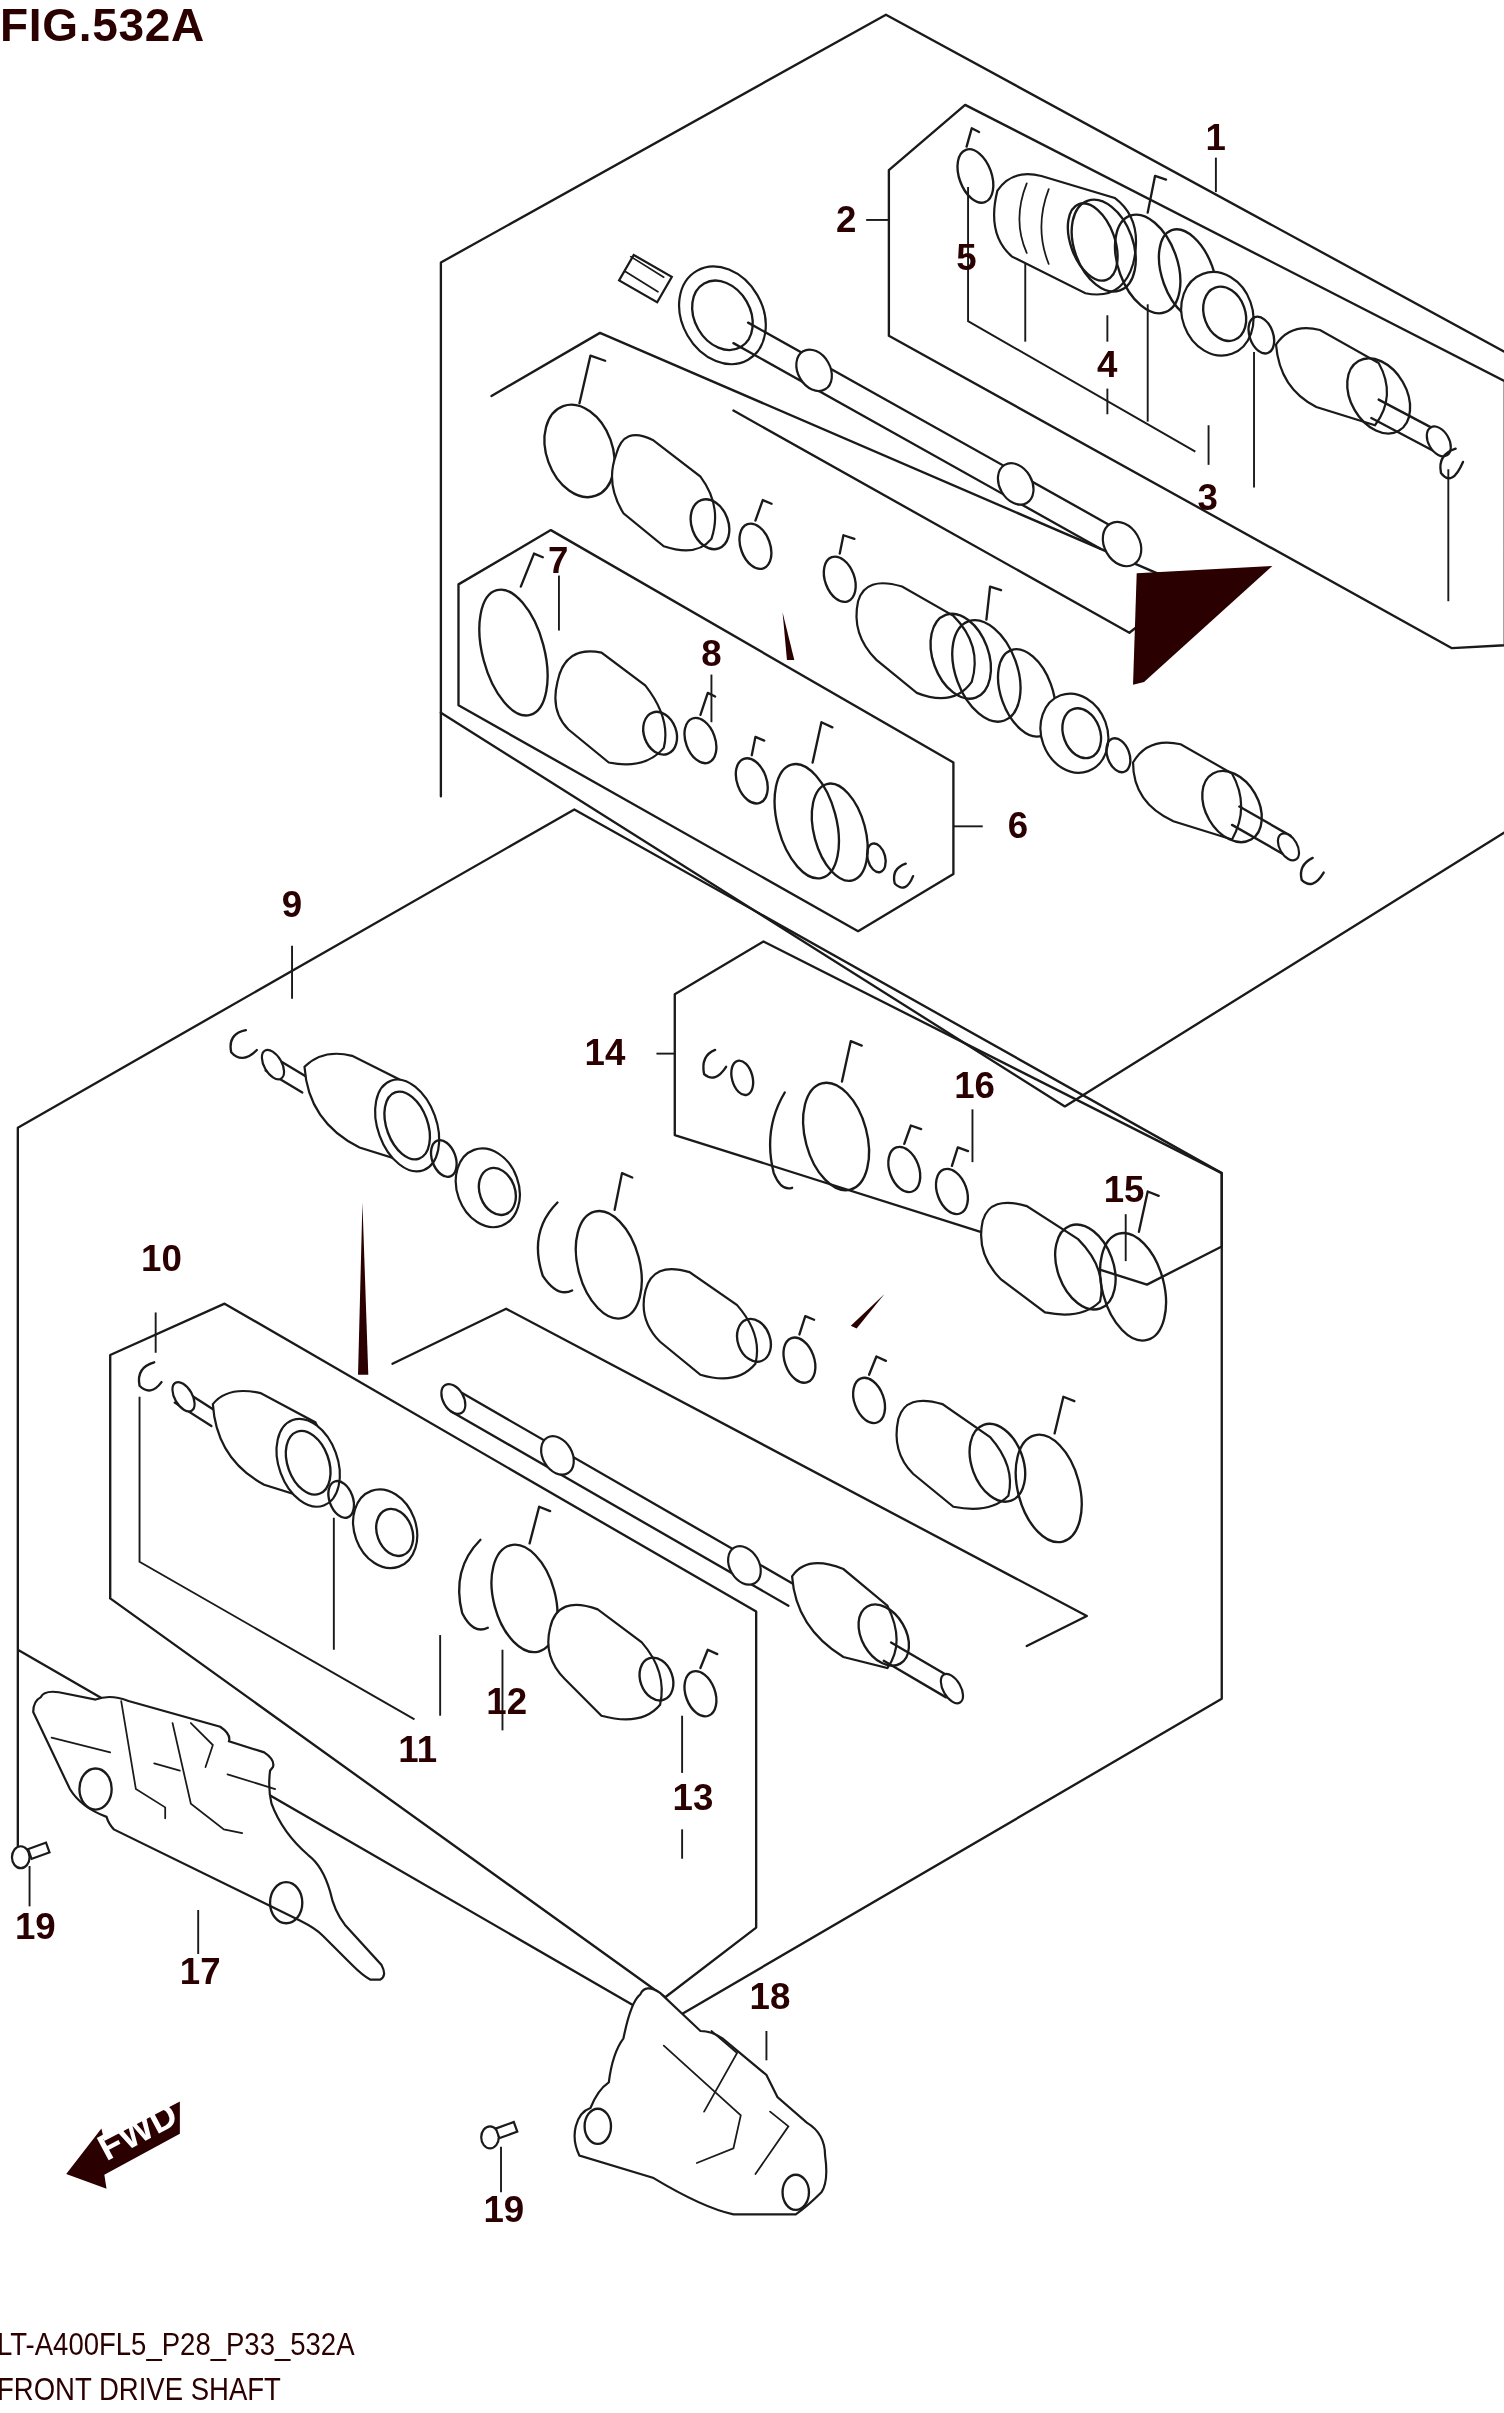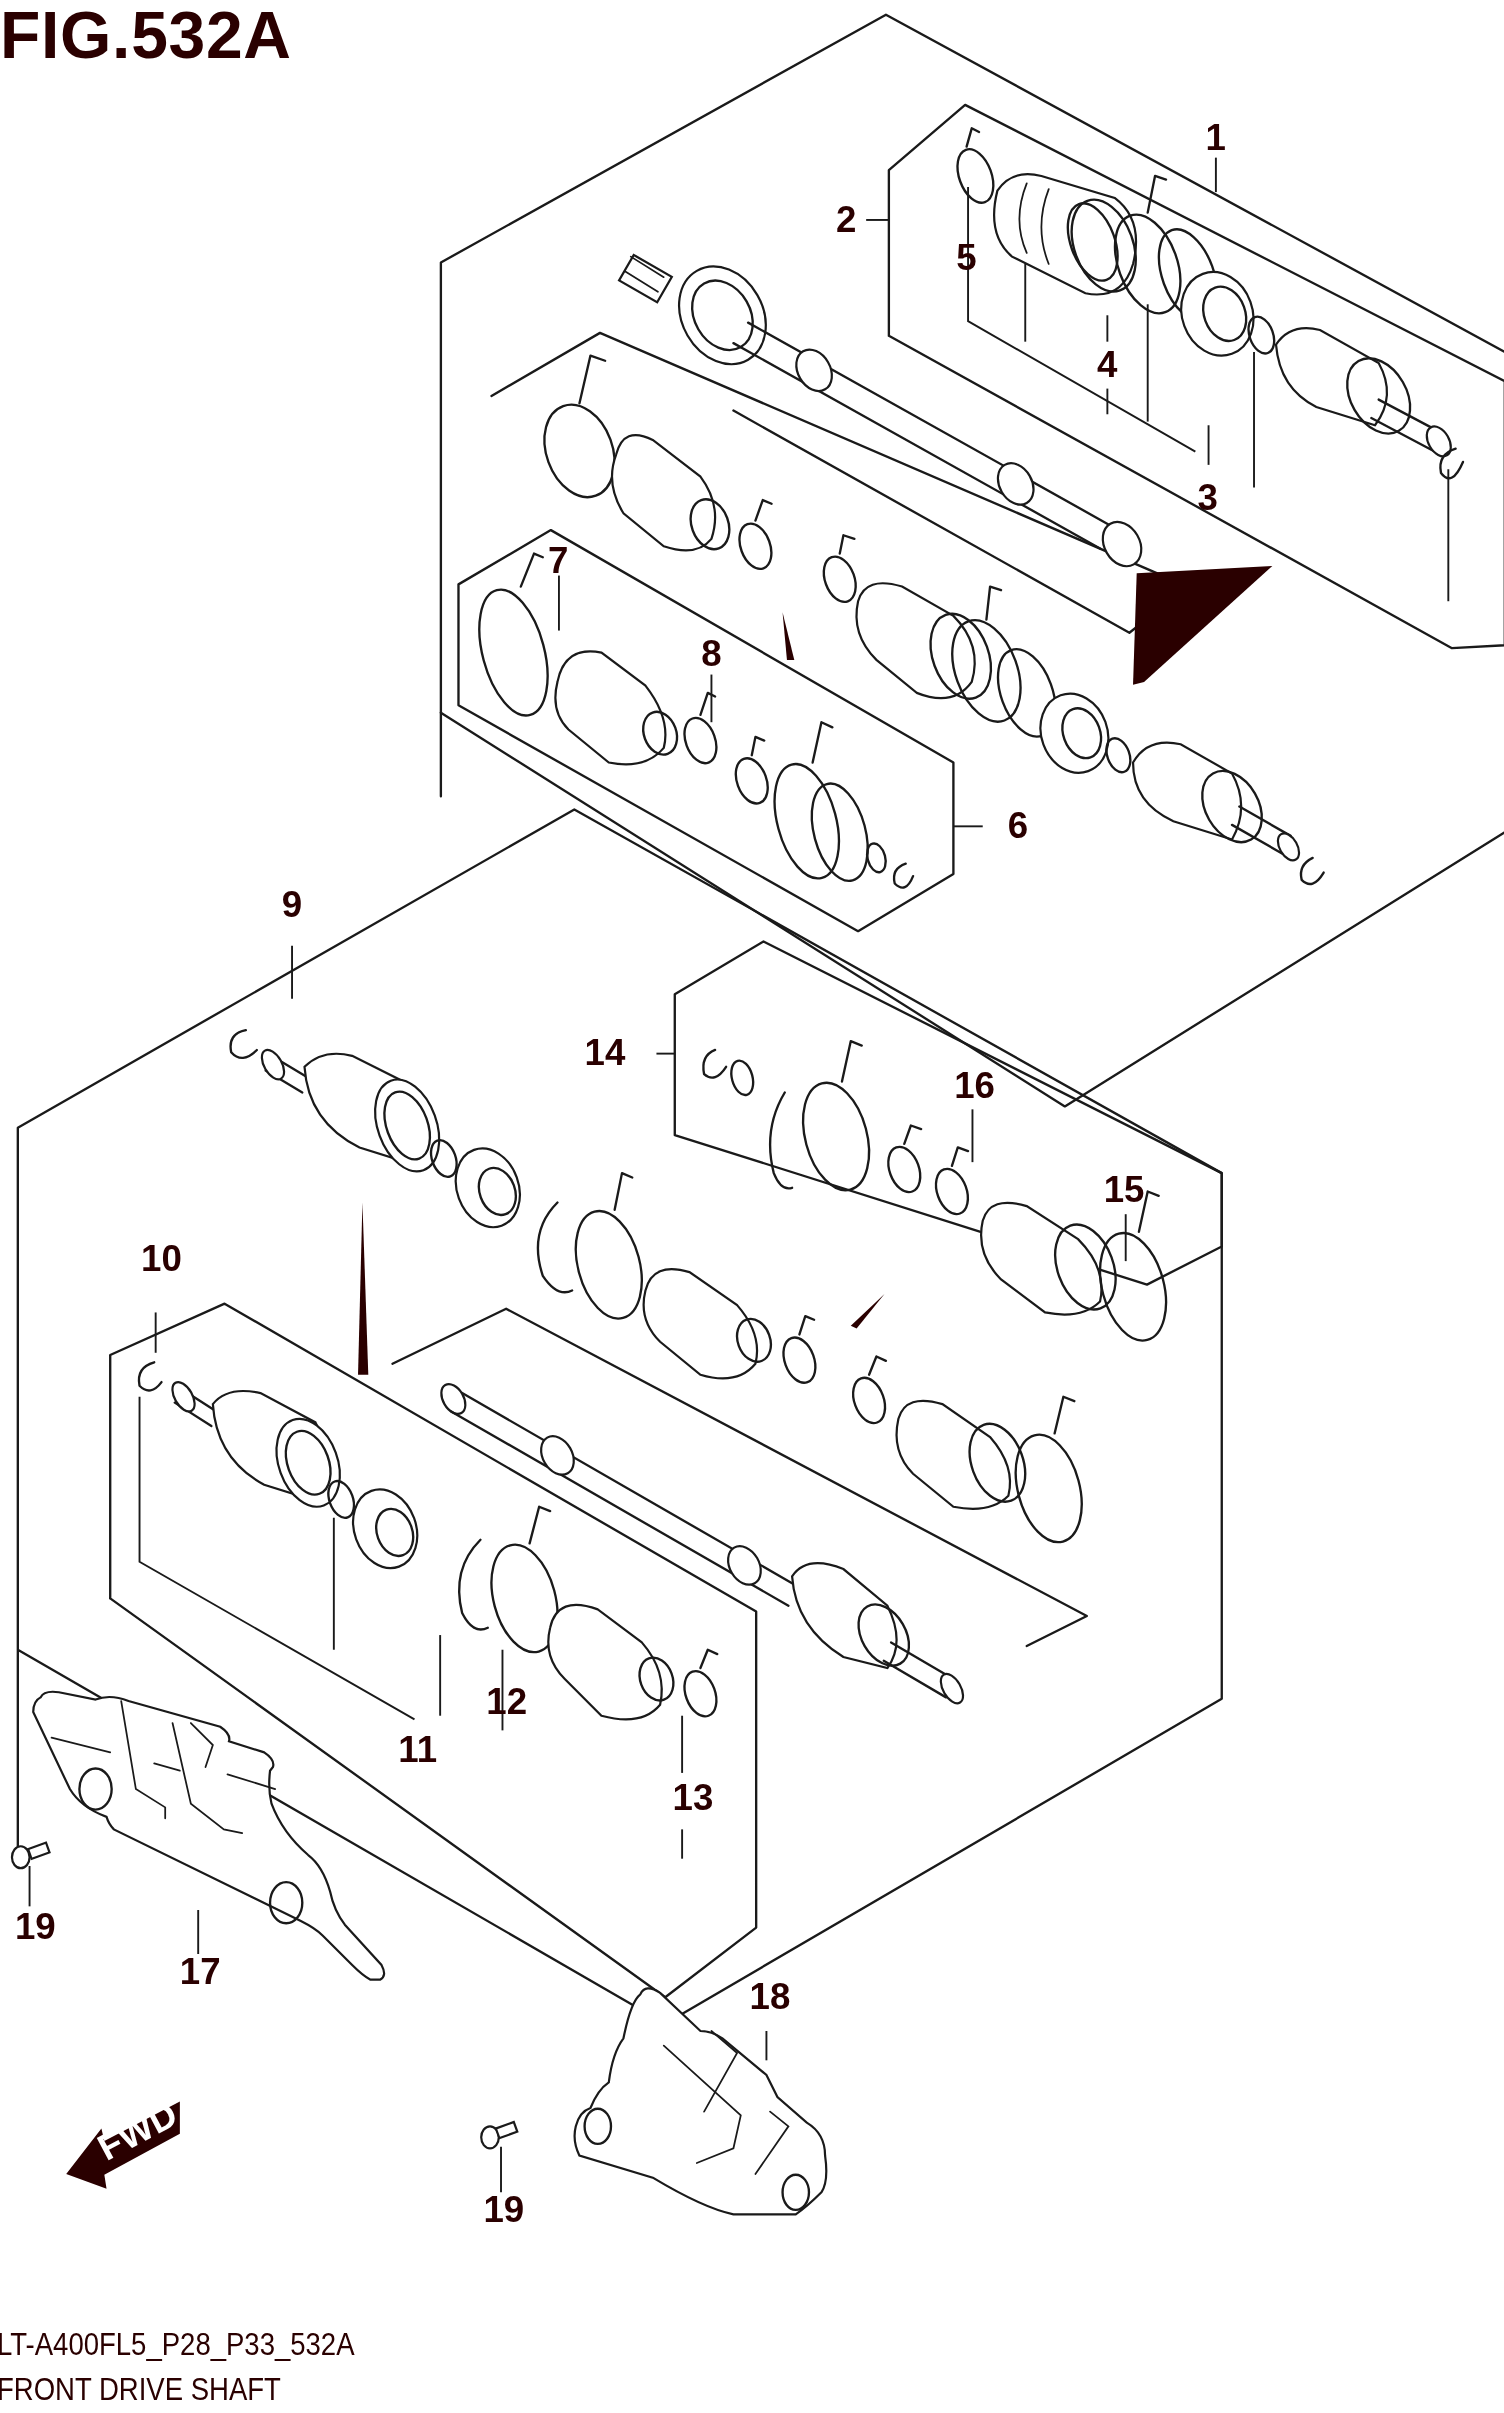--- a/index.html
+++ b/index.html
@@ -4,21 +4,21 @@
   <style>
     html, body { margin: 0; padding: 0; background: #ffffff; }
     body { width: 1505px; height: 2413px; position: relative; overflow: hidden; font-family: "Liberation Sans", sans-serif; }
     #diagram { position: absolute; left: 0; top: 0; width: 1505px; height: 2413px; }
     .ln { fill: none; stroke: #1a1a1a; stroke-width: 3.2; stroke-linejoin: round; stroke-linecap: round; }
     .lnt { fill: none; stroke: #1a1a1a; stroke-width: 2.4; stroke-linecap: round; }
     .fillw { fill: #ffffff; stroke: #1a1a1a; stroke-width: 3; }
     .lead { fill: none; stroke: #1a1a1a; stroke-width: 2.6; }
     .arrowmark { fill: #2a0000; }
     .callout { font-family: "Liberation Sans", sans-serif; font-weight: bold; font-size: 50px; fill: #2a0000; }
-    .fig-title { position: absolute; left: 0; top: 1.5px; font-family: "Liberation Sans", sans-serif; font-weight: bold; font-size: 66px; line-height: 1; color: #2a0000; letter-spacing: 0.7px; }
+    .fig-title { position: absolute; left: 0; top: 1.5px; font-family: "Liberation Sans", sans-serif; font-weight: bold; font-size: 46px; line-height: 1; color: #2a0000; letter-spacing: 0.7px; }
     .footer-code { position: absolute; left: -2.9px; top: 2326px; font-family: "Liberation Sans", sans-serif; font-size: 32px; color: #2a0000; transform: scaleX(0.86); transform-origin: left top; }
     .footer-title { position: absolute; left: -2.9px; top: 2371px; font-family: "Liberation Sans", sans-serif; font-size: 32px; color: #2a0000; transform: scaleX(0.86); transform-origin: left top; }
     .fwd-text { font-family: "Liberation Sans", sans-serif; font-weight: bold; font-size: 50px; fill: #ffffff; }
   </style>
 </head>
 <body>
 
 <div class="fig-title">FIG.532A</div>
 
 <svg id="diagram" viewBox="0 0 2052 3291" xmlns="http://www.w3.org/2000/svg">

